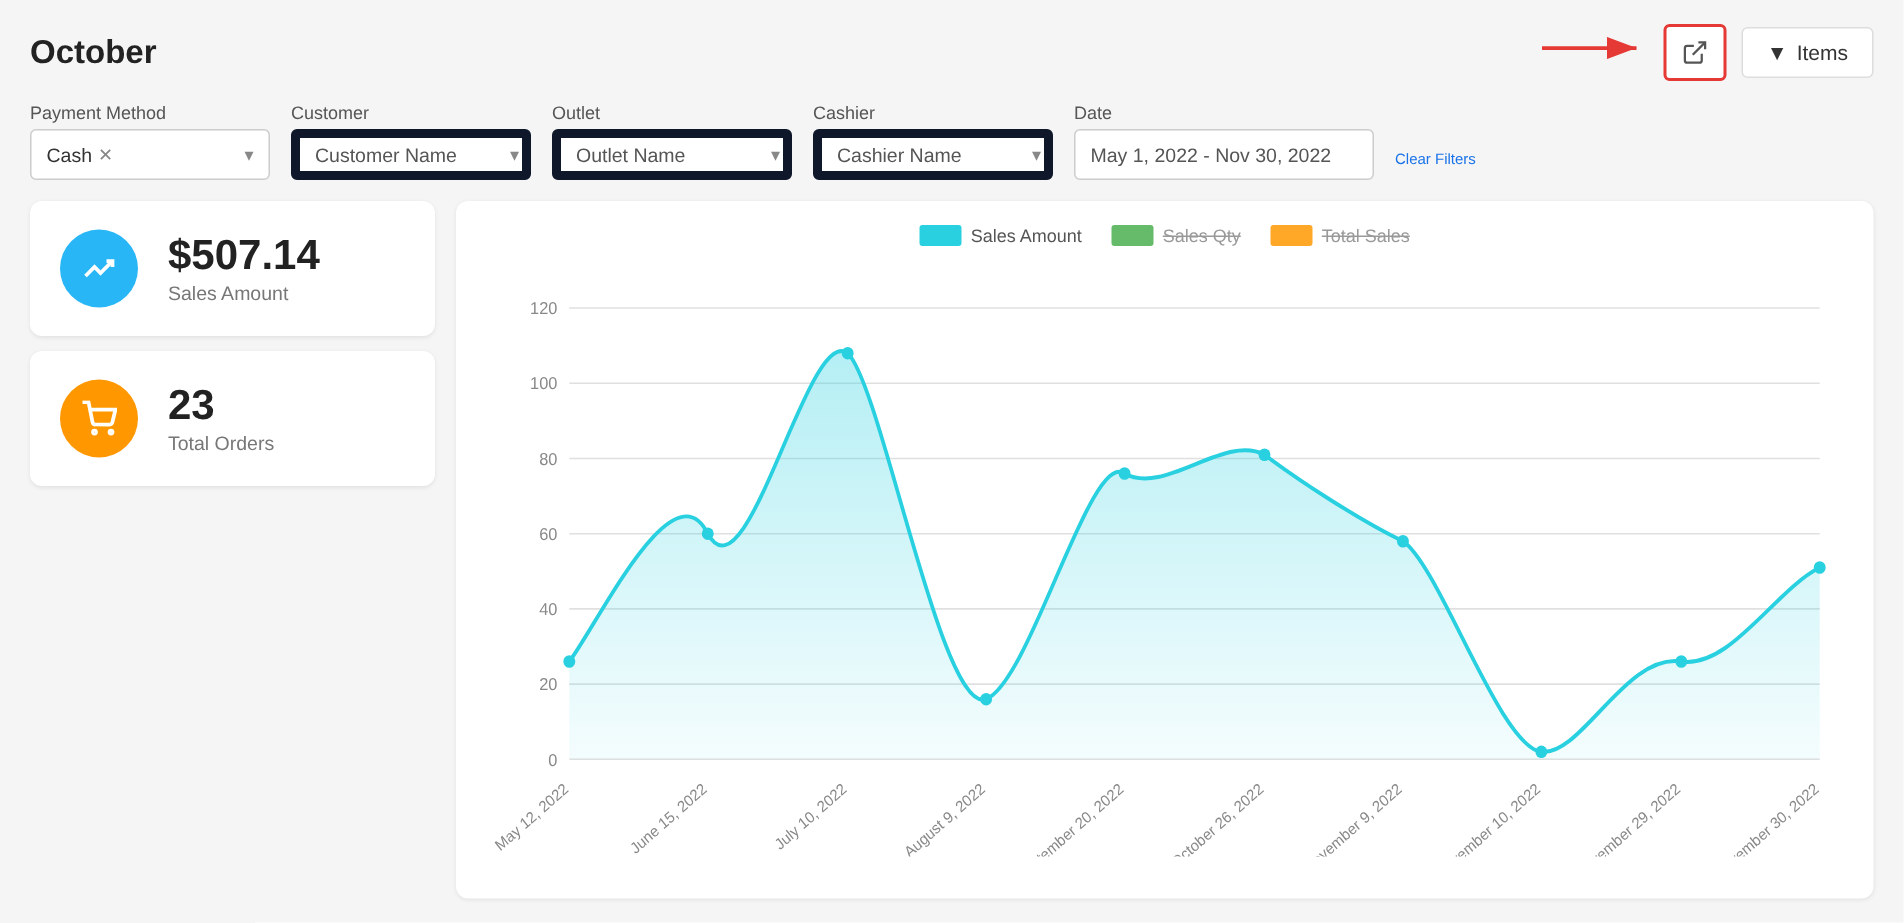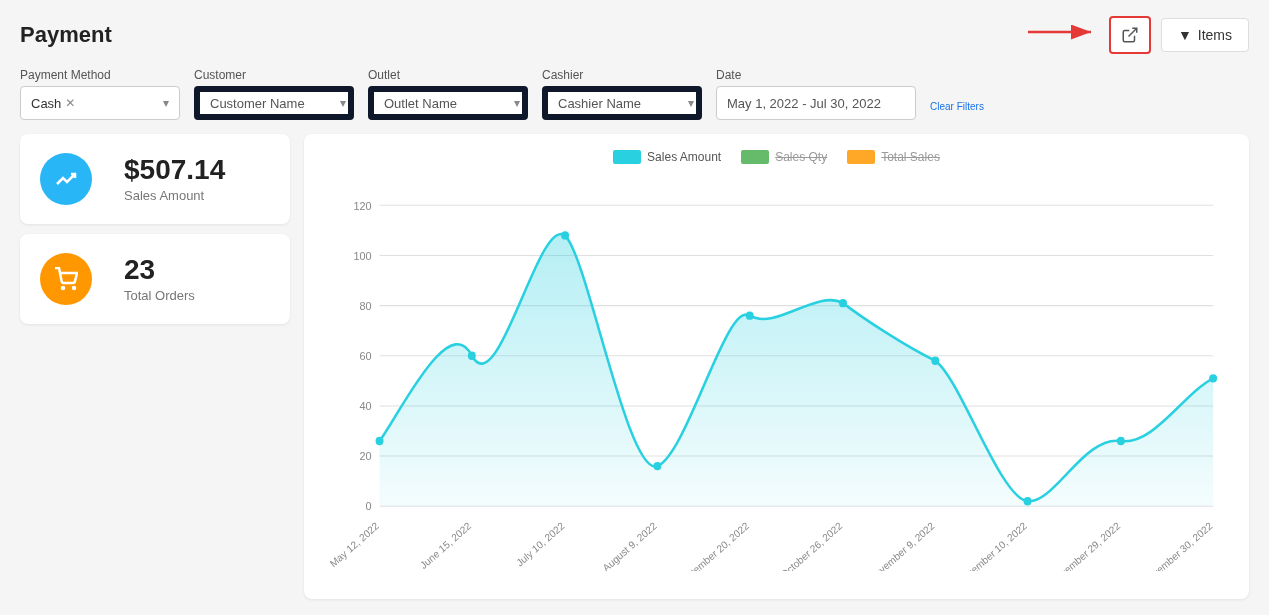--- a/index.html
+++ b/index.html
@@ -172,21 +172,21 @@
       gap: 10px;
       width: 270px;
       flex-shrink: 0;
     }
     .stat-card {
       background: #fff;
       border-radius: 8px;
       padding: 18px 20px;
       display: flex;
       align-items: center;
-      gap: 32px;
+      gap: 20px;
       box-shadow: 0 1px 3px rgba(0,0,0,0.08);
       min-height: 90px;
     }
     .stat-icon {
       width: 52px;
       height: 52px;
       border-radius: 50%;
       display: flex;
       align-items: center;
       justify-content: center;
@@ -251,21 +251,21 @@
       width: 100%;
       height: calc(100% - 36px);
     }
   </style>
 </head>
 <body>
 
 <div class="page">
 
   <div class="header">
-    <h1 class="header-title">Payment</h1>
+    <h1 class="header-title">October</h1>
     <div class="header-actions">
       <div style="position:relative; display:inline-block;">
 
         <svg width="80" height="38" style="position:absolute; right:48px; top:-4px; z-index:10;">
           <defs>
             <marker id="arrowhead" markerWidth="8" markerHeight="6" refX="8" refY="3" orient="auto">
               <polygon points="0 0, 8 3, 0 6" fill="#e53935"></polygon>
             </marker>
           </defs>
           <line x1="5" y1="20" x2="68" y2="20" stroke="#e53935" stroke-width="2.5" marker-end="url(#arrowhead)"></line>
@@ -319,21 +319,21 @@
       <div class="select-wrapper">
         <select>
           <option>Cashier Name</option>
         </select>
       </div>
     </div>
 
     <div class="filter-group">
       <span class="filter-label">Date</span>
       <div class="date-input">
-        <span style="font-size:13px;color:#555;">May 1, 2022 - Jul 30, 2022</span>
+        <span style="font-size:13px;color:#555;">May 1, 2022 - Nov 30, 2022</span>
       </div>
     </div>
 
     <button class="clear-filters-btn">Clear Filters</button>
   </div>
 
   <div class="main-content">
 
     <div class="stats-column">
 

